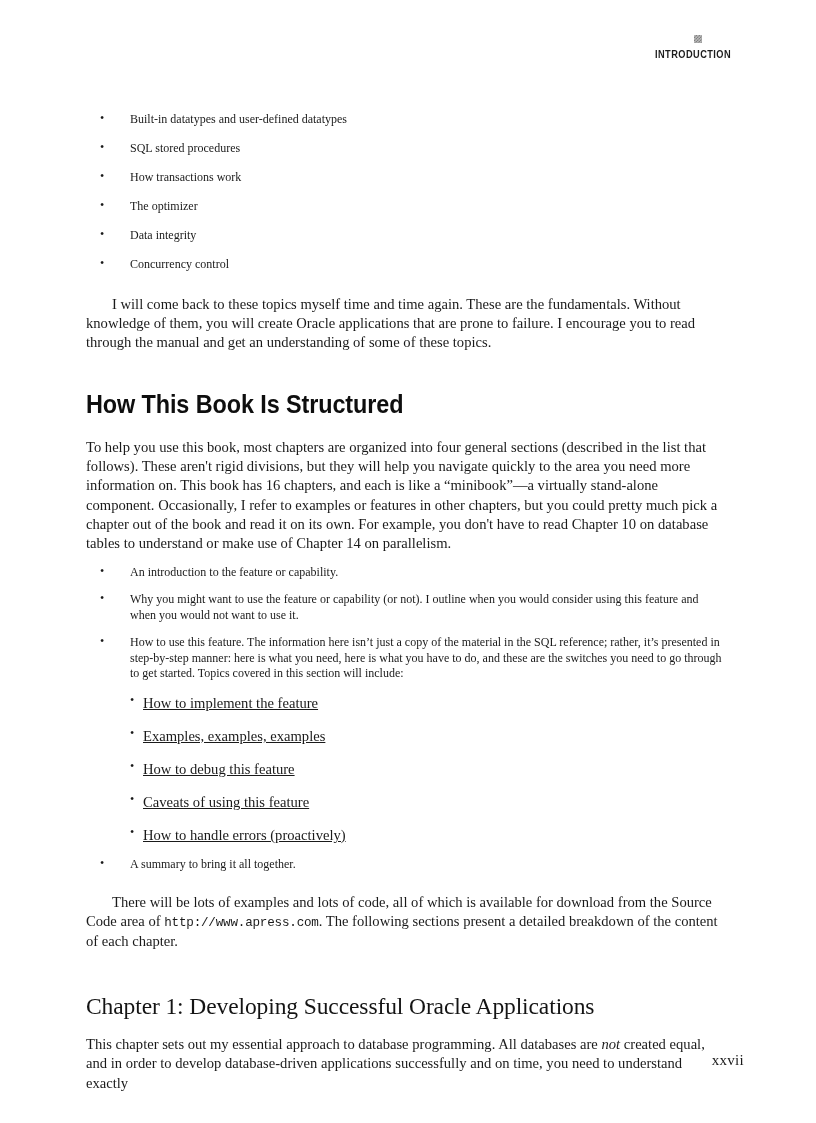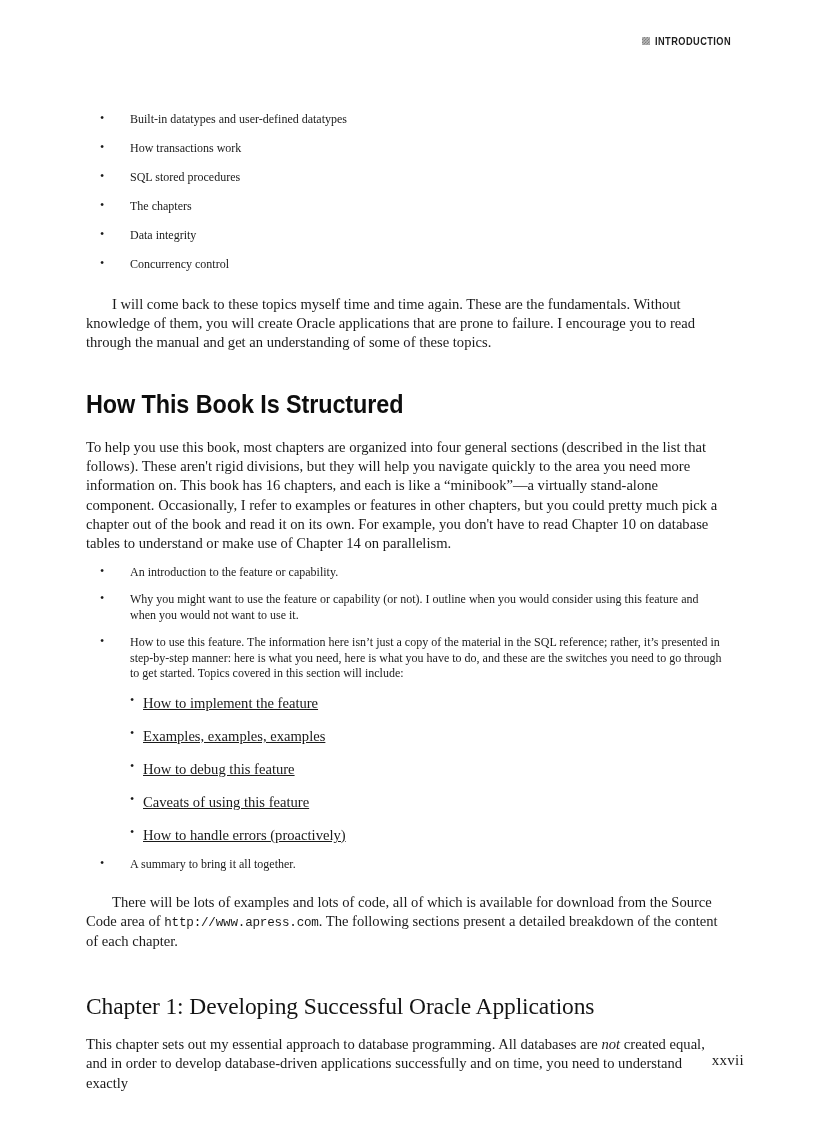--- a/index.html
+++ b/index.html
@@ -18,20 +18,21 @@
   }
 
   
   .running-head {
     position: absolute;
     top: 35px;
     right: 75px;
     display: flex;
     align-items: center;
     gap: 5px;
+    flex-direction: column;
   }
   .head-icon {
     width: 8px;
     height: 8px;
     display: inline-block;
     background-color: #b9b9b9;
     background-image:
       linear-gradient(45deg, #808080 25%, transparent 25%, transparent 75%, #808080 75%),
       linear-gradient(45deg, #808080 25%, transparent 25%, transparent 75%, #808080 75%);
     background-size: 3px 3px;
@@ -168,23 +169,23 @@
 
   <div class="running-head">
     <span class="head-icon"></span>
     <span class="head-text">INTRODUCTION</span>
   </div>
 
   <div class="content">
 
     <ul class="bullets tight">
       <li>Built-in datatypes and user-defined datatypes</li>
+      <li>SQL stored procedures</li>
       <li>How transactions work</li>
-      <li>SQL stored procedures</li>
-      <li>The chapters</li>
+      <li>The optimizer</li>
       <li>Data integrity</li>
       <li>Concurrency control</li>
     </ul>
 
     <div class="gap-sm"></div>
 
     <p class="body indent">I will come back to these topics myself time and time again. These are the fundamentals. Without knowledge of them, you will create Oracle applications that are prone to failure. I encourage you to read through the manual and get an understanding of some of these topics.</p>
 
     <div style="height:36px"></div>
 

